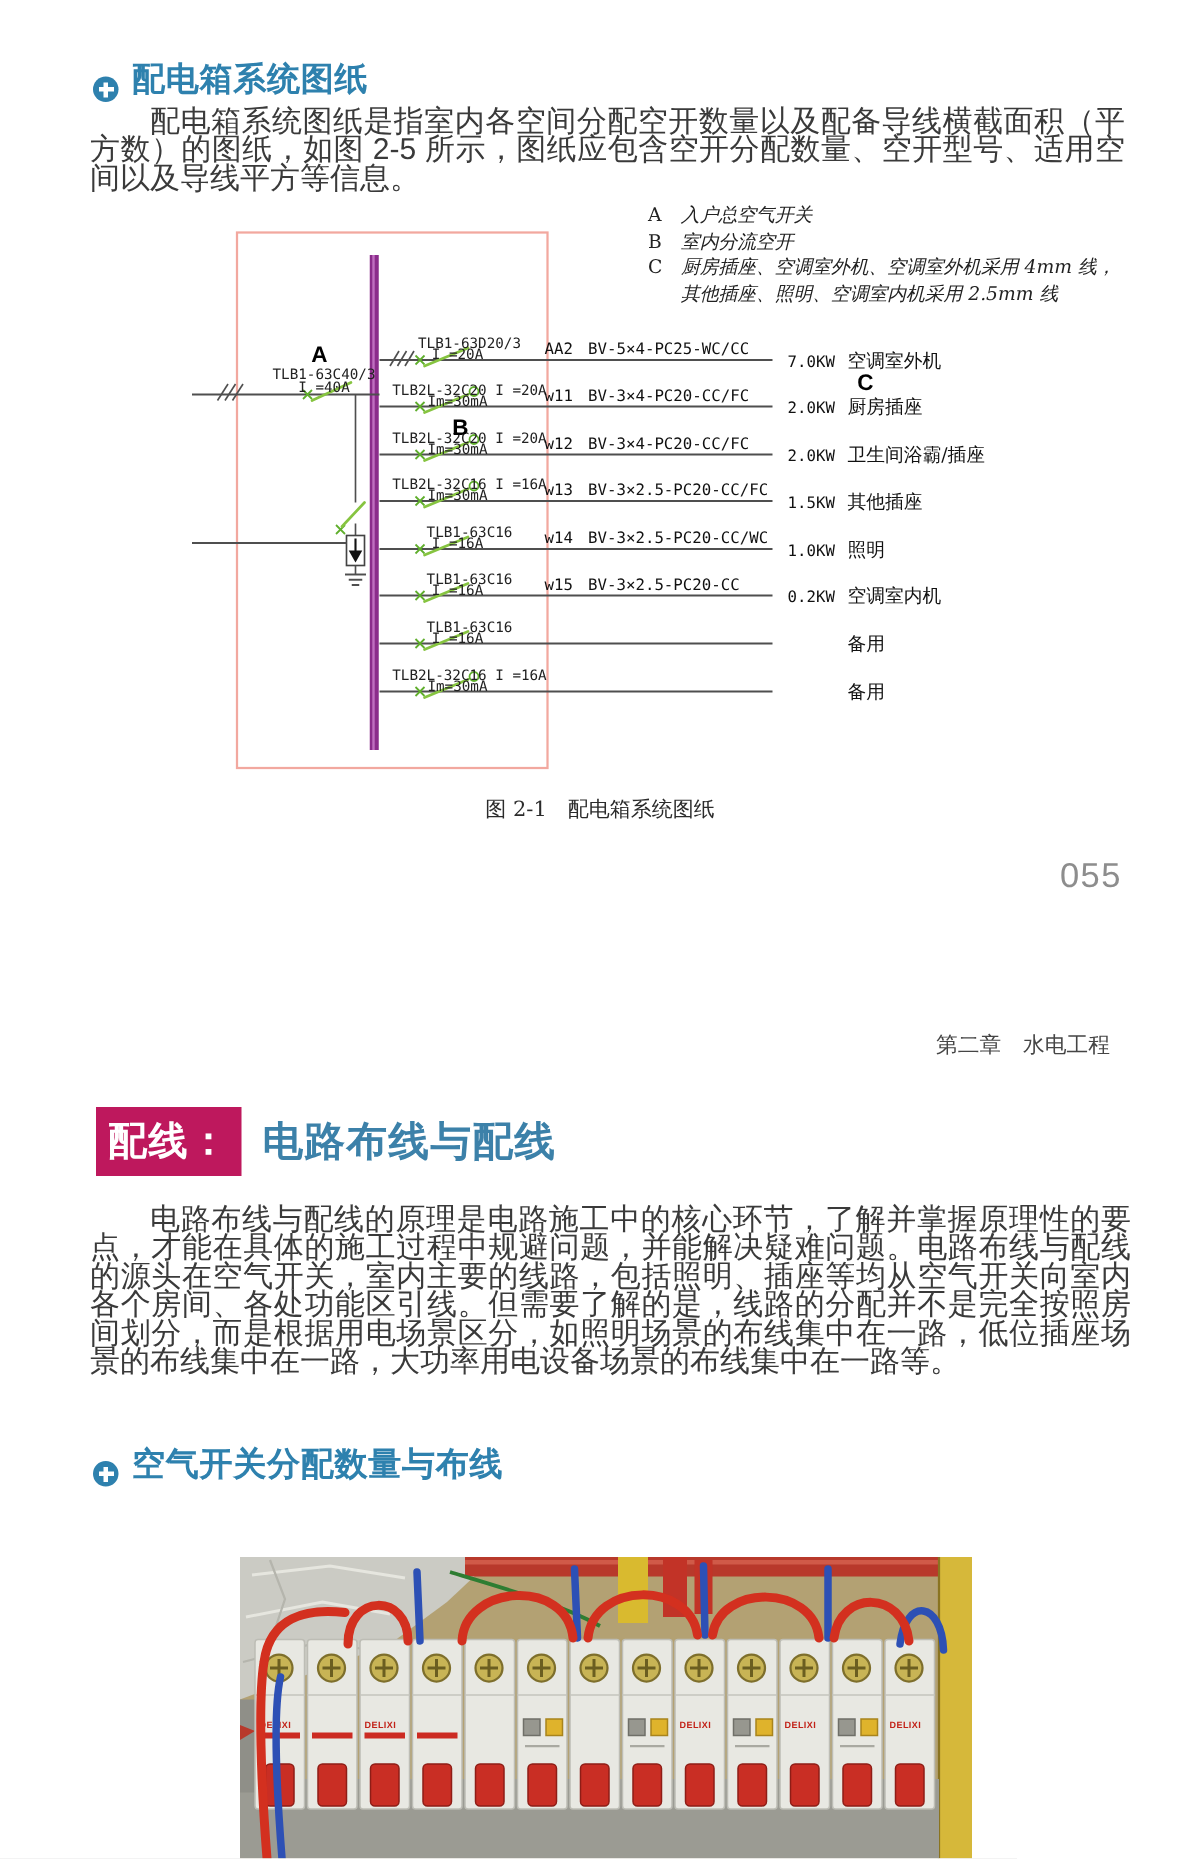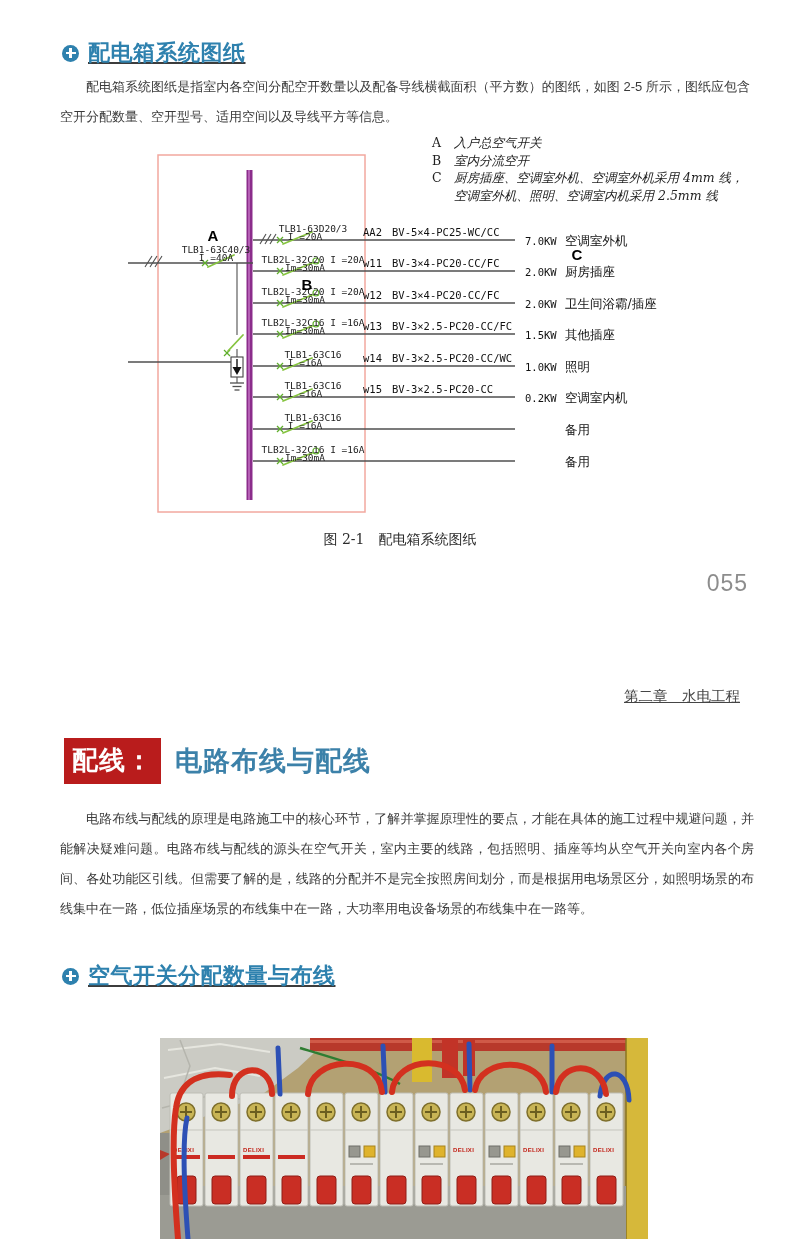--- a/index.html
+++ b/index.html
@@ -1,30 +1,30 @@
 <!DOCTYPE html>
 <html><head>
 <meta charset="utf-8">
 <style>
   html,body{margin:0;padding:0;background:#e9e9e9;}
   .page{position:relative;width:800px;height:1239px;margin:0 auto;background:#ffffff;
         overflow:hidden;font-family:"Liberation Sans",sans-serif;color:#3c3c3c;}
   .abs{position:absolute;}
 
   
-  .sec-head{display:flex;align-items:center;gap:9px;text-decoration:underline;}
+  .sec-head{display:flex;align-items:flex-end;gap:9px;}
   .plus-icon{position:relative;width:17px;height:17px;border-radius:50%;background:#2e81ae;flex:0 0 17px;}
   .plus-icon i{position:absolute;background:#ffffff;}
   .plus-icon i.h{left:3.5px;top:7.2px;width:10px;height:2.6px;}
   .plus-icon i.v{left:7.2px;top:3.5px;width:2.6px;height:10px;}
   .sec-title{font-size:22px;font-weight:bold;color:#2e81ae;letter-spacing:0.5px;}
   .sec-title.small{font-size:22px;}
 
   
-  .para{font-size:13px;line-height:30px;text-align:justify;text-indent:2em;color:#3a3a3a;}
+  .para{font-size:20px;line-height:19px;text-align:justify;text-indent:2em;color:#3a3a3a;}
 
   
   .wire{stroke:#4f4f4f;stroke-width:1.1;fill:none;}
   .wire2{stroke:#4f4f4f;stroke-width:1.3;fill:none;}
   .grn{stroke:#5fae2c;stroke-width:1.2;fill:none;}
   .grn2{stroke:#86c440;stroke-width:1.8;stroke-linecap:round;fill:none;}
   .grnc{stroke:#5fae2c;stroke-width:1.2;fill:none;}
   .dmono{font-family:"DejaVu Sans Mono",monospace;font-size:9.5px;fill:#222;}
   .dmono2{font-family:"DejaVu Sans Mono",monospace;font-size:10.5px;fill:#111;}
   .dserif{font-family:"DejaVu Serif",serif;font-size:12.5px;fill:#111;}
@@ -35,21 +35,21 @@
   .legend .row{display:flex;}
   .legend .lt{width:22px;flex:0 0 22px;font-style:normal;}
   .legend .tx{font-style:italic;}
 
   .caption{width:800px;text-align:center;font-family:"DejaVu Serif",serif;font-size:14px;color:#2b2b2b;}
   .pagenum{font-size:23px;color:#8d8d8d;letter-spacing:1px;}
   .chapter{font-size:14.5px;color:#454545;}
 
   
   .title-bar{display:flex;align-items:center;}
-  .title-tag{background:#b91c1c;color:#ffffff;font-size:26px;font-weight:bold;
+  .title-tag{background:#be185d;color:#ffffff;font-size:26px;font-weight:bold;
              padding:5px 8px 6px 8px;letter-spacing:1px;}
   .title-text{color:#3c81a9;font-size:27px;font-weight:bold;margin-left:14px;letter-spacing:1px;text-align:center;}
 </style>
 </head>
 <body>
 
 <div class="page">
 
   <div class="abs sec-head" style="left:62px;top:38px;">
     <span class="plus-icon">
@@ -210,29 +210,29 @@
     <div class="row">
         <span class="lt">B</span>
         <span class="tx">室内分流空开</span>
       </div>
     <div class="row">
         <span class="lt">C</span>
         <span class="tx">厨房插座、空调室外机、空调室外机采用 4mm 线，</span>
       </div>
     <div class="row">
         <span class="lt"></span>
-        <span class="tx">空调室外机、照明、空调室内机采用 2.5mm 线</span>
+        <span class="tx">其他插座、照明、空调室内机采用 2.5mm 线</span>
       </div>
   </div>
 
   <div class="abs caption" style="left:0;top:531px;">图 2-1　配电箱系统图纸</div>
 
   <div class="abs pagenum" style="right:52px;top:570px;">055</div>
 
-  <div class="abs chapter" style="right:60px;top:687px;text-decoration:underline;">第二章　水电工程</div>
+  <div class="abs chapter" style="right:60px;top:687px;">第二章　水电工程</div>
 
   <div class="abs title-bar" style="left:64px;top:738px;">
     <span class="title-tag">配线：</span>
     <span class="title-text">电路布线与配线</span>
   </div>
 
   <div class="abs para" style="left:60px;top:804px;width:694px;">电路布线与配线的原理是电路施工中的核心环节，了解并掌握原理性的要点，才能在具体的施工过程中规避问题，并能解决疑难问题。电路布线与配线的源头在空气开关，室内主要的线路，包括照明、插座等均从空气开关向室内各个房间、各处功能区引线。但需要了解的是，线路的分配并不是完全按照房间划分，而是根据用电场景区分，如照明场景的布线集中在一路，低位插座场景的布线集中在一路，大功率用电设备场景的布线集中在一路等。</div>
 
   <div class="abs sec-head" style="left:62px;top:961px;">
     <span class="plus-icon">

